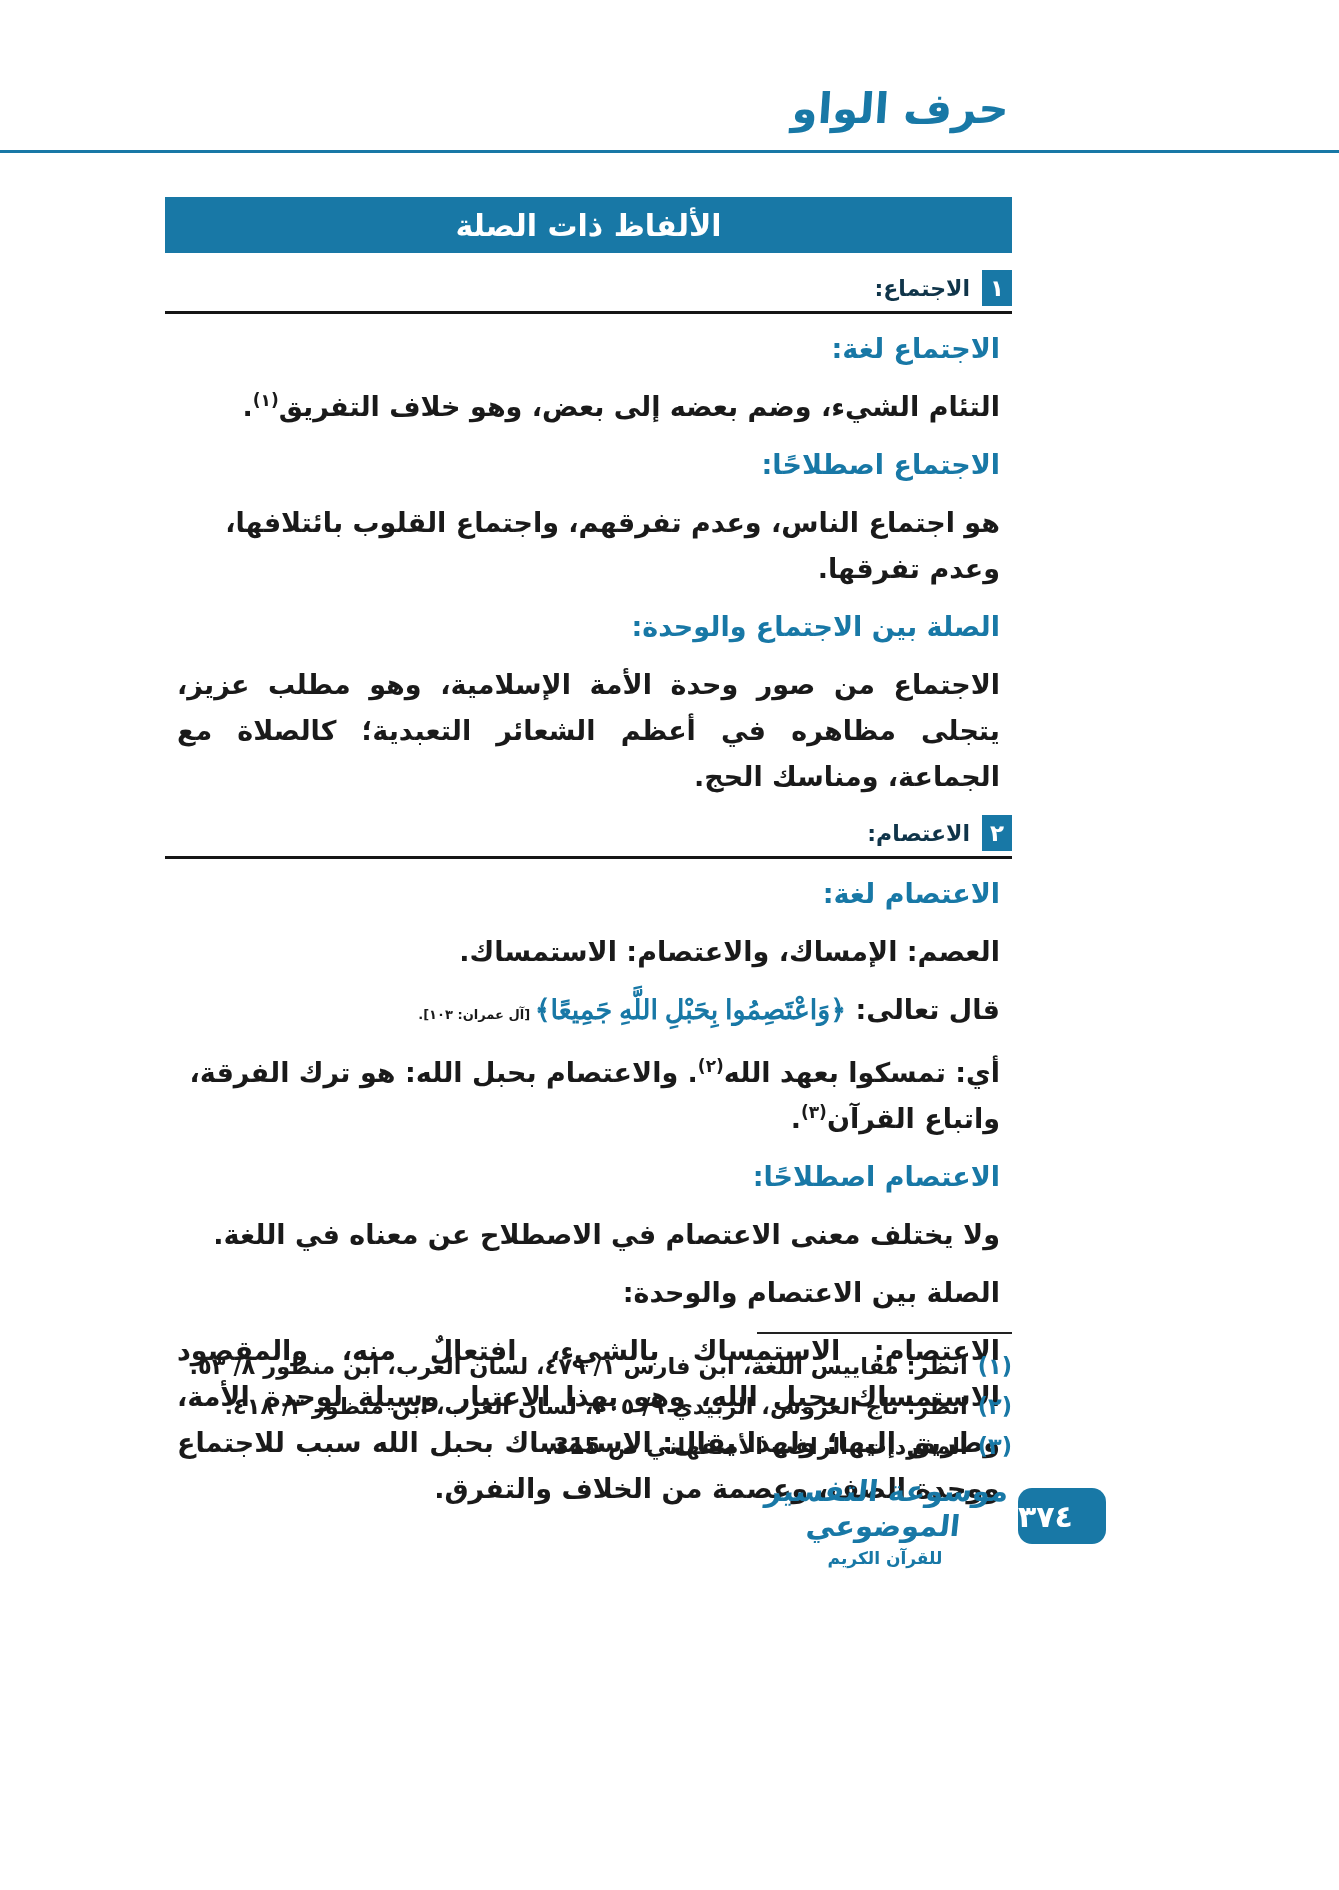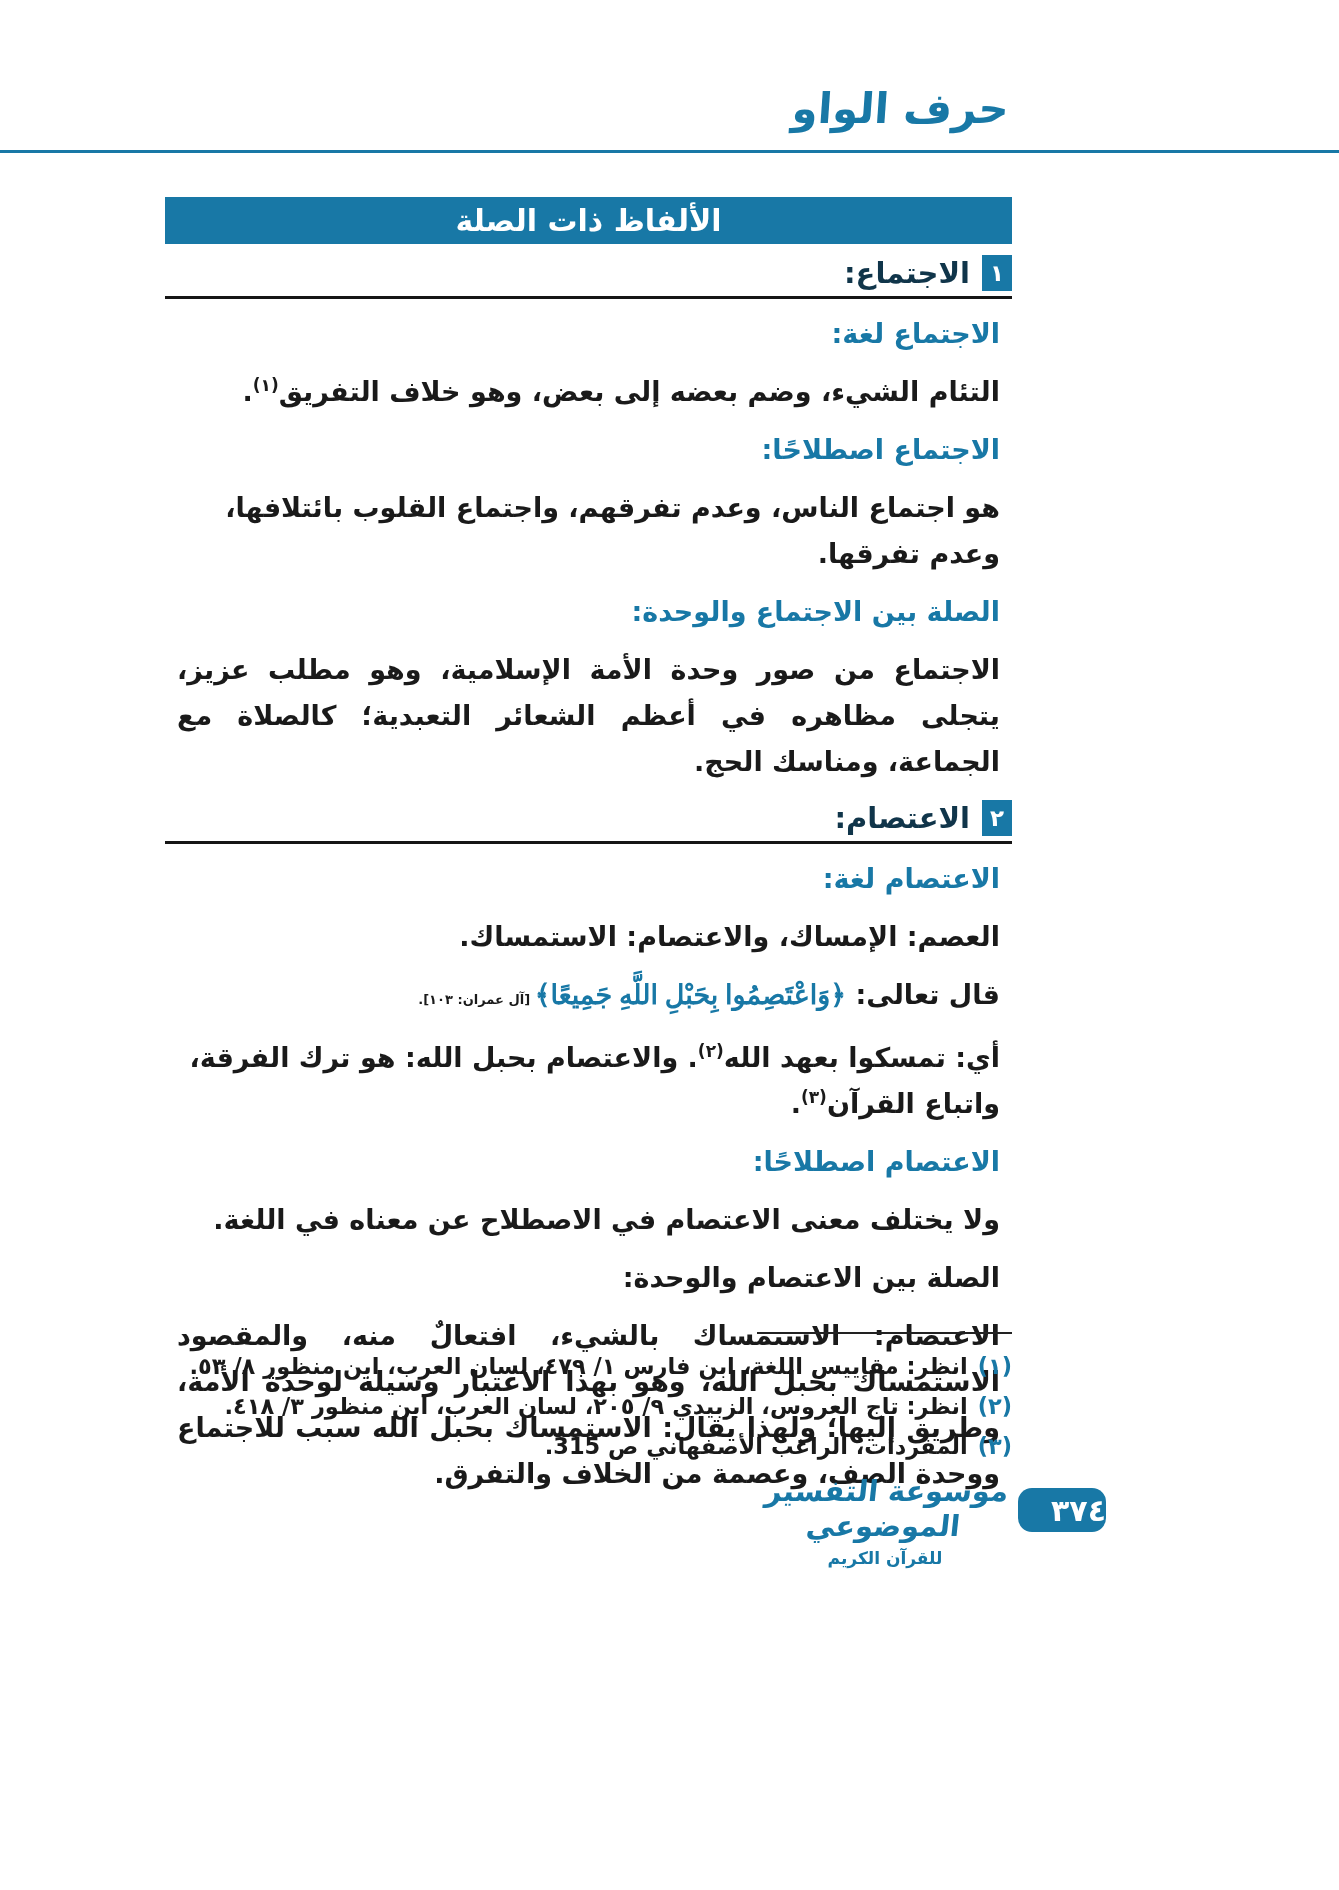--- a/index.html
+++ b/index.html
@@ -32,29 +32,29 @@
     background: #1878A6;
   }
   
   .content {
     position: absolute;
     top: 197px;
     right: 327px;
     width: 847px;
   }
   .banner {
-    height: 47px;
+    height: 56px;
     background: #1878A6;
     color: #ffffff;
     display: flex;
     align-items: center;
     justify-content: center;
     font-size: 30px;
     font-weight: 700;
-    margin-bottom: 8px;
+    margin-bottom: 14px;
   }
   .section-heading {
     display: flex;
     align-items: center;
     gap: 12px;
     height: 42px;
   }
   .section-heading.second { margin-top: 10px; }
   .num-badge {
     width: 30px;
@@ -62,21 +62,21 @@
     background: #1878A6;
     color: #ffffff;
     font-size: 23px;
     font-weight: 700;
     display: flex;
     align-items: center;
     justify-content: center;
     flex: 0 0 auto;
   }
   .section-title {
-    font-size: 29px;
+    font-size: 22px;
     font-weight: 700;
     color: #10354a;
   }
   .heading-rule {
     border-top: 3px solid #151515;
     margin: 2px 0 10px 0;
   }
   p.sub, p.body {
     margin: 12px;
     font-size: 27px;
@@ -134,29 +134,29 @@
   .logo-line2 {
     font-size: 17px;
     font-weight: 700;
     margin-top: 4px;
   }
   .page-number {
     position: absolute;
     top: 1488px;
     right: 233px;
     width: 88px;
-    height: 44px;
+    height: 56px;
     background: #1878A6;
     border-radius: 14px;
     color: #ffffff;
     font-size: 30px;
     font-weight: 700;
     display: flex;
     align-items: center;
-    justify-content: flex-start;
+    justify-content: flex-end;
   }
 </style>
 </head>
 <body>
 
 <div class="page">
 
   <div class="chapter-callig">حرف الواو</div>
   <div class="top-rule"></div>
 

